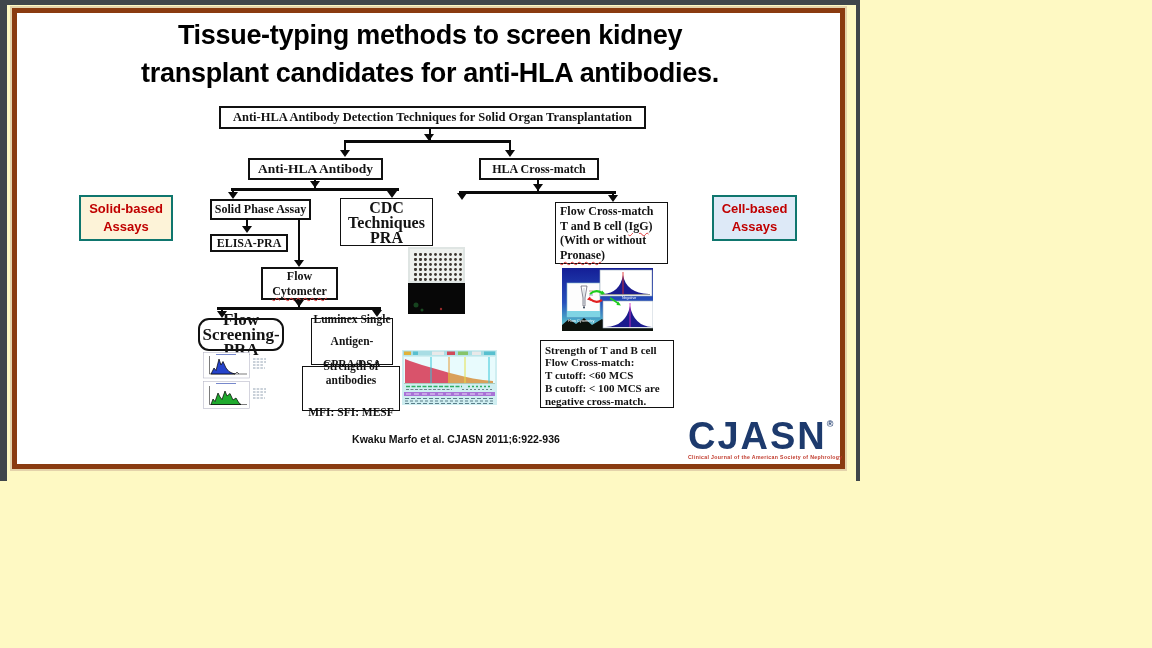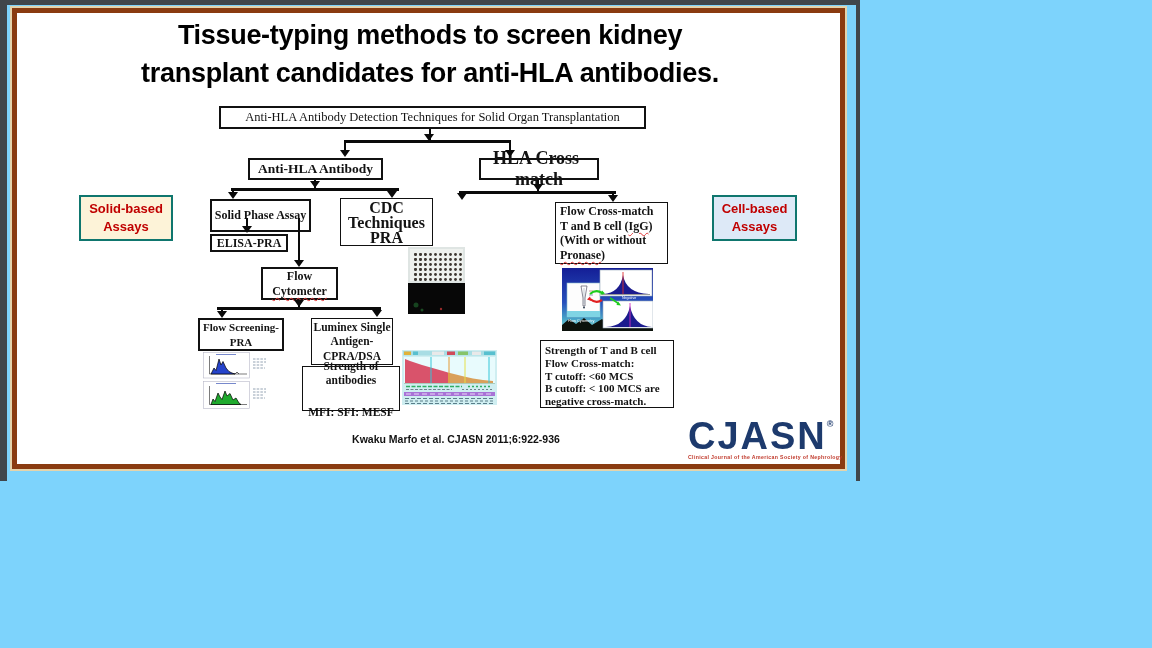--- a/index.html
+++ b/index.html
@@ -1,16 +1,16 @@
 <!DOCTYPE html>
 <html><head>
 <meta charset="utf-8">
 <style>
   html,body{margin:0;padding:0;background:#fff;}
-  .canvas{position:relative;width:1152px;height:648px;background:#7dd3fc;overflow:hidden;
+  .canvas{position:relative;width:1152px;height:648px;background:#fef9c3;overflow:hidden;
           font-family:"Liberation Sans",sans-serif;}
   .abs{position:absolute;}
   .frame{position:absolute;left:0;top:0;width:860px;height:481px;box-sizing:border-box;
          border-left:7px solid #40464b;border-top:5px solid #40464b;border-right:4px solid #40464b;}
   .slide{position:absolute;left:12px;top:8px;width:833px;height:461px;background:#fff;
          border:5px solid #8a3b10;outline:2px solid #e4d3ab;box-sizing:border-box;}
   .title{position:absolute;left:100px;top:16px;width:660px;text-align:center;color:#000;
          font-weight:bold;font-size:27px;line-height:38px;letter-spacing:-0.3px;}
   .fbox{position:absolute;box-sizing:border-box;border:2px solid #111;background:#fff;
         color:#131313;font-family:"Liberation Serif",serif;font-weight:bold;text-align:center;
@@ -36,77 +36,77 @@
 
 <div class="canvas">
   <div class="frame"></div>
   <div class="slide"></div>
 
   <div class="title">
     <div>Tissue-typing methods to screen kidney</div>
     <div>transplant candidates for anti-HLA antibodies.</div>
   </div>
 
-  <div class="fbox" style="left:219px;top:106px;width:427px;height:23px;font-size:12.5px;font-weight:normal;border-width:2px;">
+  <div class="fbox" style="left:219px;top:106px;width:427px;height:23px;font-size:12.5px;font-weight:bold;border-width:2px;">
     <div>Anti-HLA Antibody Detection Techniques for Solid Organ Transplantation</div>
   </div>
 
   <div class="fbox" style="left:248px;top:158px;width:135px;height:22px;font-size:13.5px;border-width:2.5px;">
     <div>Anti-HLA Antibody</div>
   </div>
 
-  <div class="fbox" style="left:479px;top:158px;width:120px;height:22px;font-size:18px;border-width:2.5px;">
+  <div class="fbox" style="left:479px;top:158px;width:120px;height:22px;font-size:12px;border-width:2.5px;">
     <div>HLA Cross-match</div>
   </div>
 
-  <div class="fbox" style="left:210px;top:199px;width:101px;height:33px;font-size:12px;">
+  <div class="fbox" style="left:210px;top:199px;width:101px;height:21px;font-size:12px;">
     <div>Solid Phase Assay</div>
   </div>
 
   <div class="fbox" style="left:340px;top:198px;width:93px;height:48px;font-size:16px;line-height:15px;border-width:1.5px;">
     <div>CDC</div>
     <div>Techniques</div>
     <div>PRA</div>
   </div>
 
   <div class="fbox" style="left:210px;top:234px;width:78px;height:18px;font-size:12px;">
     <div>ELISA-PRA</div>
   </div>
 
   <div class="fbox" style="left:261px;top:267px;width:77px;height:33px;font-size:12px;line-height:15px;">
     <div>Flow</div>
     <div class="wavy">Cytometer</div>
   </div>
 
-  <div class="fbox" style="left:198px;top:318px;width:86px;height:33px;font-size:11px;line-height:15px;">
+  <div class="fbox" style="left:198px;top:318px;width:86px;height:33px;font-size:17px;line-height:15px;border-radius:11px;">
     <div>Flow Screening-</div>
     <div>PRA</div>
   </div>
 
-  <div class="fbox" style="left:311px;top:318px;width:82px;height:47px;font-size:11.5px;line-height:14.5px;border-width:1.5px;">
+  <div class="fbox" style="left:311px;top:318px;width:82px;height:47px;font-size:11.5px;line-height:14.5px;border-width:1.5px;gap:8px;">
     <div>Luminex Single</div>
     <div>Antigen-</div>
     <div>CPRA/DSA</div>
   </div>
 
   <div class="fbox" style="left:302px;top:366px;width:98px;height:45px;font-size:11.5px;line-height:14px;border-width:1.5px;">
     <div>Strength of</div>
     <div>antibodies</div>
     <div style="margin-top:18px;">MFI: SFI: MESF</div>
   </div>
 
 
   <div class="fbox" style="left:555px;top:202px;width:113px;height:62px;font-size:12px;line-height:14.5px;border-width:1.5px;text-align:left;padding-left:4px;">
     <div>Flow Cross-match</div>
     <div><span>T and B cell (</span><span class="wavy">IgG</span><span>)</span></div>
     <div>(With or without</div>
     <div><span class="wavy">Pronase</span><span>)</span></div>
   </div>
 
-  <div class="fbox" style="left:540px;top:340px;width:134px;height:68px;font-size:11px;line-height:12.8px;border-width:1.5px;text-align:left;padding:3px 2px 0 4px;justify-content:space-between;">
+  <div class="fbox" style="left:540px;top:340px;width:134px;height:68px;font-size:11px;line-height:12.8px;border-width:1.5px;text-align:left;padding:3px 2px 0 4px;justify-content:center;">
     <div>Strength of  T and B cell</div>
     <div>Flow Cross-match:</div>
     <div>T cutoff: &lt;60 MCS</div>
     <div>B cutoff: &lt; 100 MCS are</div>
     <div>negative cross-match.</div>
   </div>
 
   <div class="assay" style="left:79px;top:195px;width:94px;height:46px;background:#fdf3d8;">
     <div>Solid-based</div>
     <div>Assays</div>

